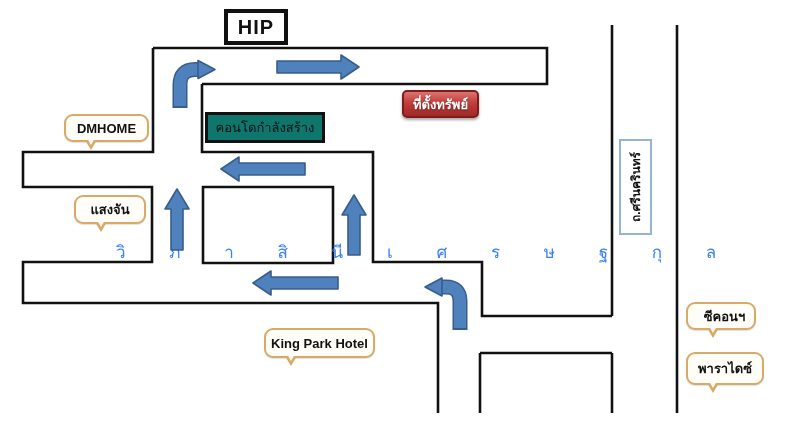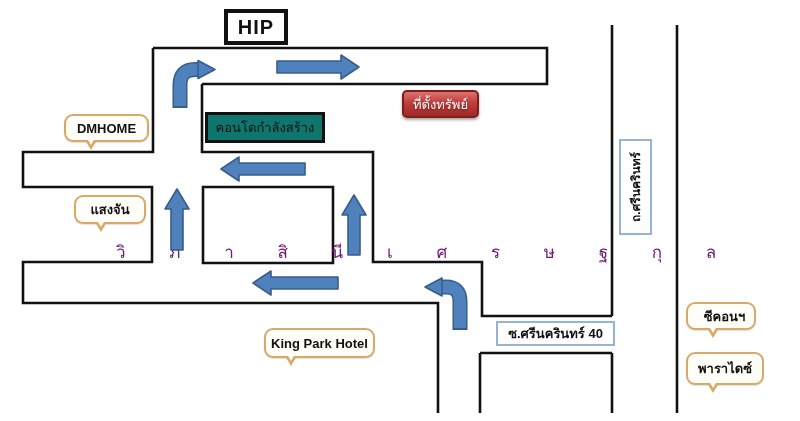--- a/index.html
+++ b/index.html
@@ -15,41 +15,41 @@
   .curve-in{fill:none;stroke:var(--arrow-fill,#4f81bd);stroke-width:12;}
 
   .lbl{position:absolute;display:flex;align-items:center;justify-content:center;box-sizing:border-box;text-align:center;}
 
   .hipbox{left:224px;top:9px;width:64px;height:36px;border:4px solid #111;background:#fff;
     font-weight:bold;font-size:20px;letter-spacing:1px;}
   .condobox{left:205px;top:112px;width:120px;height:31px;border:3px solid #111;background:#0f766e;font-size:13px;}
 
   .marker{left:402px;top:90px;width:77px;height:28px;border:2px solid #801d1b;border-radius:5px;
     background:linear-gradient(180deg,#dd7470 0%,#c24341 40%,var(--marker-red,#b93634) 60%,#9e2b29 100%);
-    color:#fff;font-weight:normal;font-size:13px;text-shadow:0 1px 2px rgba(0,0,0,.45);
+    color:#fff;font-weight:bold;font-size:13px;text-shadow:0 1px 2px rgba(0,0,0,.45);
     box-shadow:0 2px 3px rgba(0,0,0,.35);}
 
   .bubble{background:#fffdf7;border:2px solid var(--bubble-border,#d9a968);border-radius:9px;
     font-weight:bold;font-size:13px;box-shadow:0 1px 1px rgba(0,0,0,.12);}
   .bubble::before{content:"";position:absolute;left:19px;bottom:-10px;width:0;height:0;
     border:6px solid transparent;border-top:10px solid var(--bubble-border,#d9a968);border-bottom:none;}
   .bubble::after{content:"";position:absolute;left:21px;bottom:-5px;width:0;height:0;
     border:4px solid transparent;border-top:7px solid #fffdf7;border-bottom:none;}
   .b-dmhome{left:64px;top:114px;width:85px;height:28px;}
   .b-saengchan{left:74px;top:195px;width:72px;height:29px;}
   .b-kingpark{left:264px;top:328px;width:111px;height:30px;}
   .b-seacon{left:686px;top:302px;width:70px;height:28px;padding-left:7px;}
   .b-paradise{left:686px;top:352px;width:78px;height:33px;}
 
   .bluebox{border:2px solid var(--blue-box-border,#95b3d7);background:#fff;font-weight:bold;font-size:13px;}
   .soibox{left:496px;top:321px;width:119px;height:25px;}
   .mainroadbox{left:619px;top:139px;width:33px;height:96px;}
   .vtext{writing-mode:vertical-rl;transform:rotate(180deg);font-weight:bold;font-size:12px;white-space:nowrap;}
 
-  .watermark{position:absolute;left:116px;top:238px;color:#701a75;font-size:17px;
+  .watermark{position:absolute;left:116px;top:238px;color:#3b82f6;font-size:17px;
     letter-spacing:14px;word-spacing:11px;white-space:nowrap;}
 </style>
 </head>
 <body>
 
 <div class="map">
 
   <svg class="layer">
     <path class="roadline" d="M153,48 H547 V84 H202"></path>
     <path class="roadline" d="M153,48 V152 H23 V187 H152 V262 H23 V303 H438 V413"></path>
@@ -107,21 +107,18 @@
   </div>
 
   <div class="lbl bubble b-seacon">
     <span>ซีคอนฯ</span>
   </div>
 
   <div class="lbl bubble b-paradise">
     <span>พาราไดซ์</span>
   </div>
 
-  <div class="lbl bluebox soibox">
-    <span>ซ.ศรีนครินทร์ 40</span>
-  </div>
 
   <div class="lbl bluebox mainroadbox">
     <span class="vtext">ถ.ศรีนครินทร์</span>
   </div>
 
 </div>
 
 </body></html>

